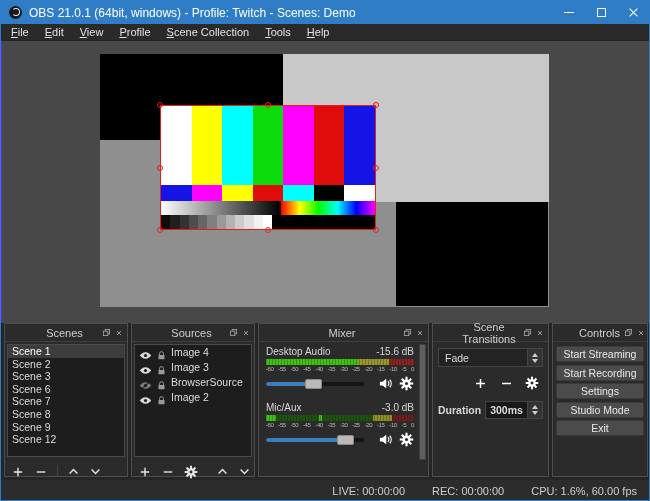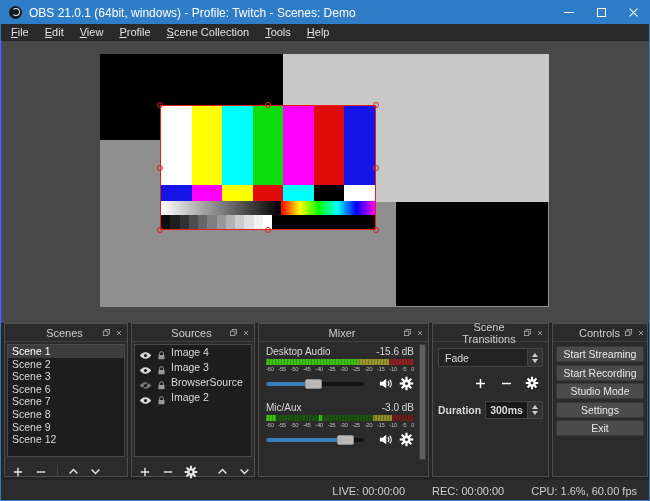--- a/index.html
+++ b/index.html
@@ -535,22 +535,22 @@
           </span>
         <span class="hd-ic">
             <svg class="ic" width="8" height="8">
               <use href="#i-x"></use>
             </svg>
           </span>
       </div>
       <div class="ctl-body">
         <button class="btn">Start Streaming</button>
         <button class="btn">Start Recording</button>
+        <button class="btn">Settings</button>
         <button class="btn">Studio Mode</button>
-        <button class="btn">Settings</button>
         <button class="btn">Exit</button>
       </div>
     </div>
   </div>
 
   <div class="statusbar">
     <span>LIVE: 00:00:00</span>
     <span>REC: 00:00:00</span>
     <span>CPU: 1.6%, 60.00 fps</span>
   </div>

